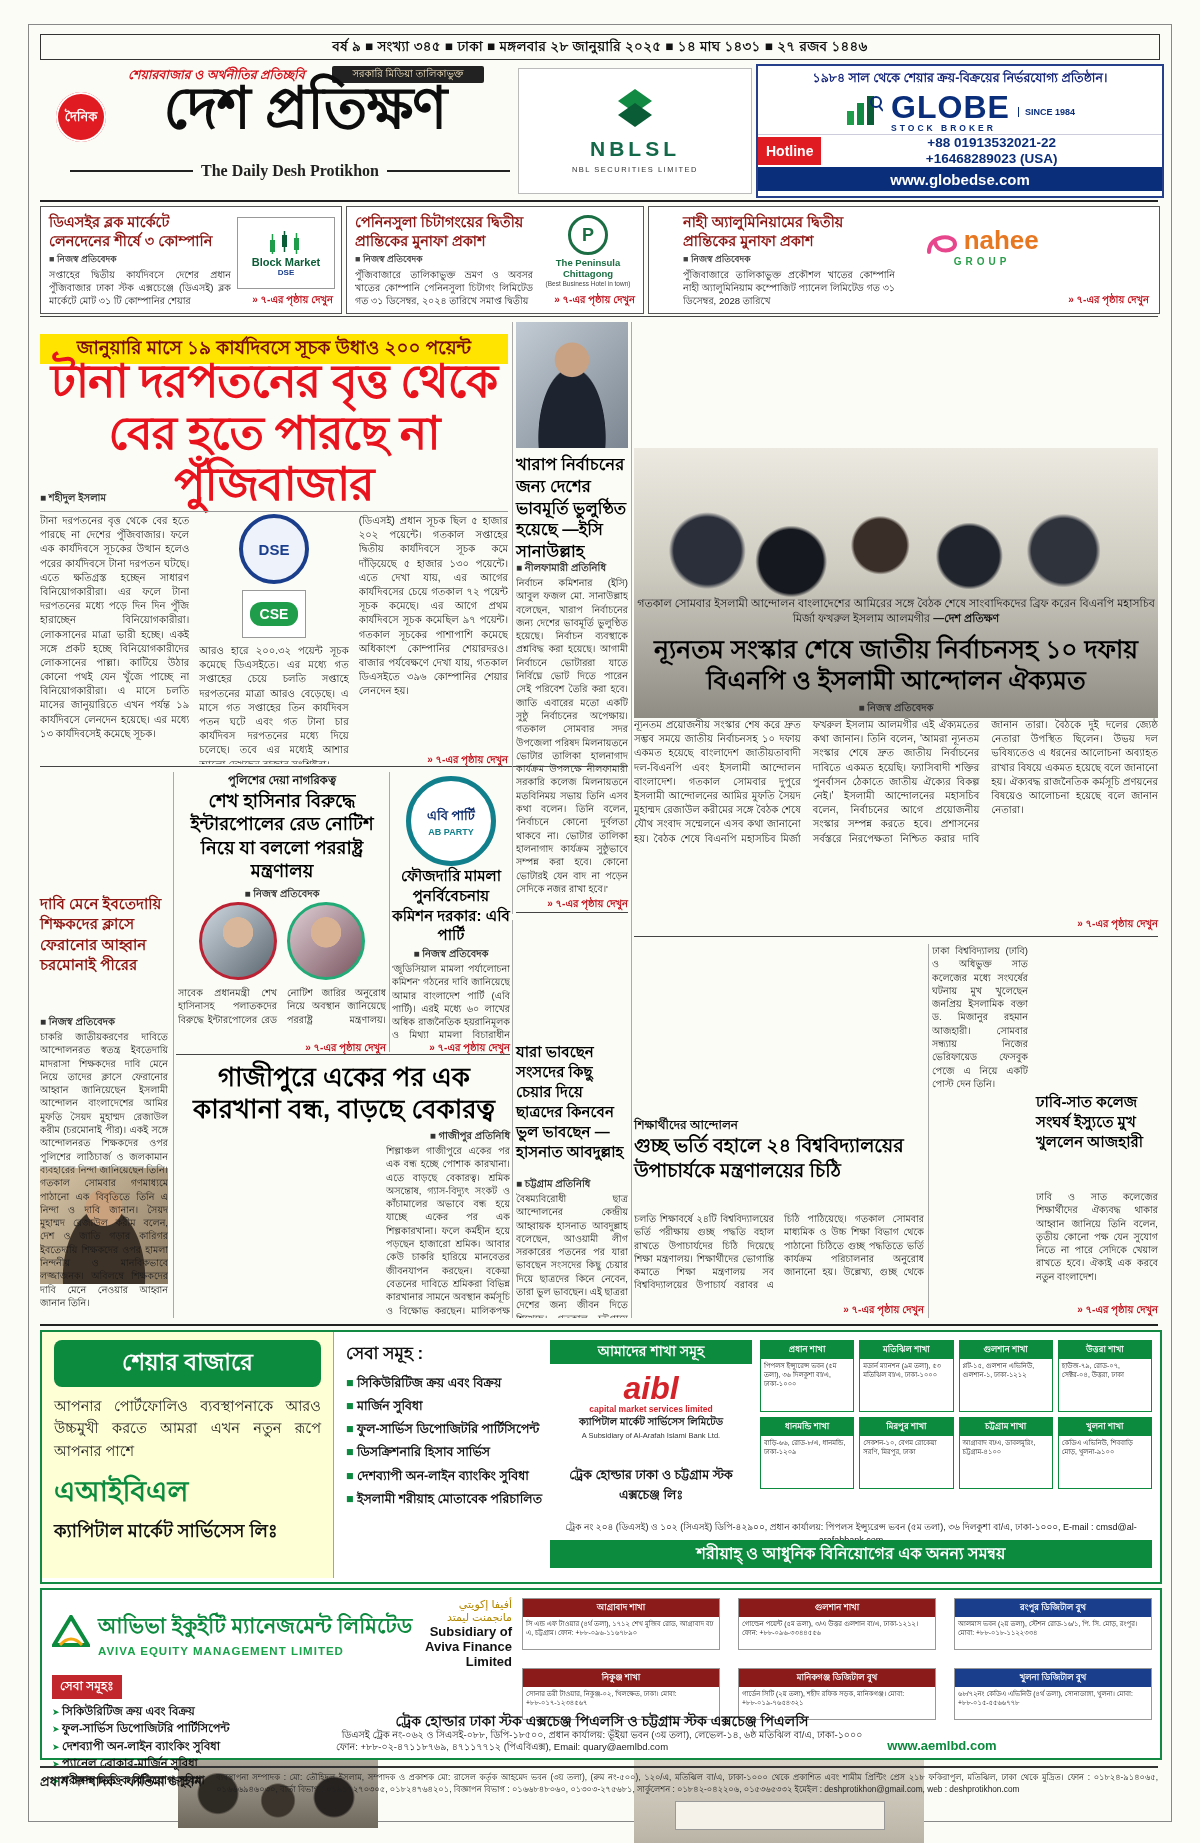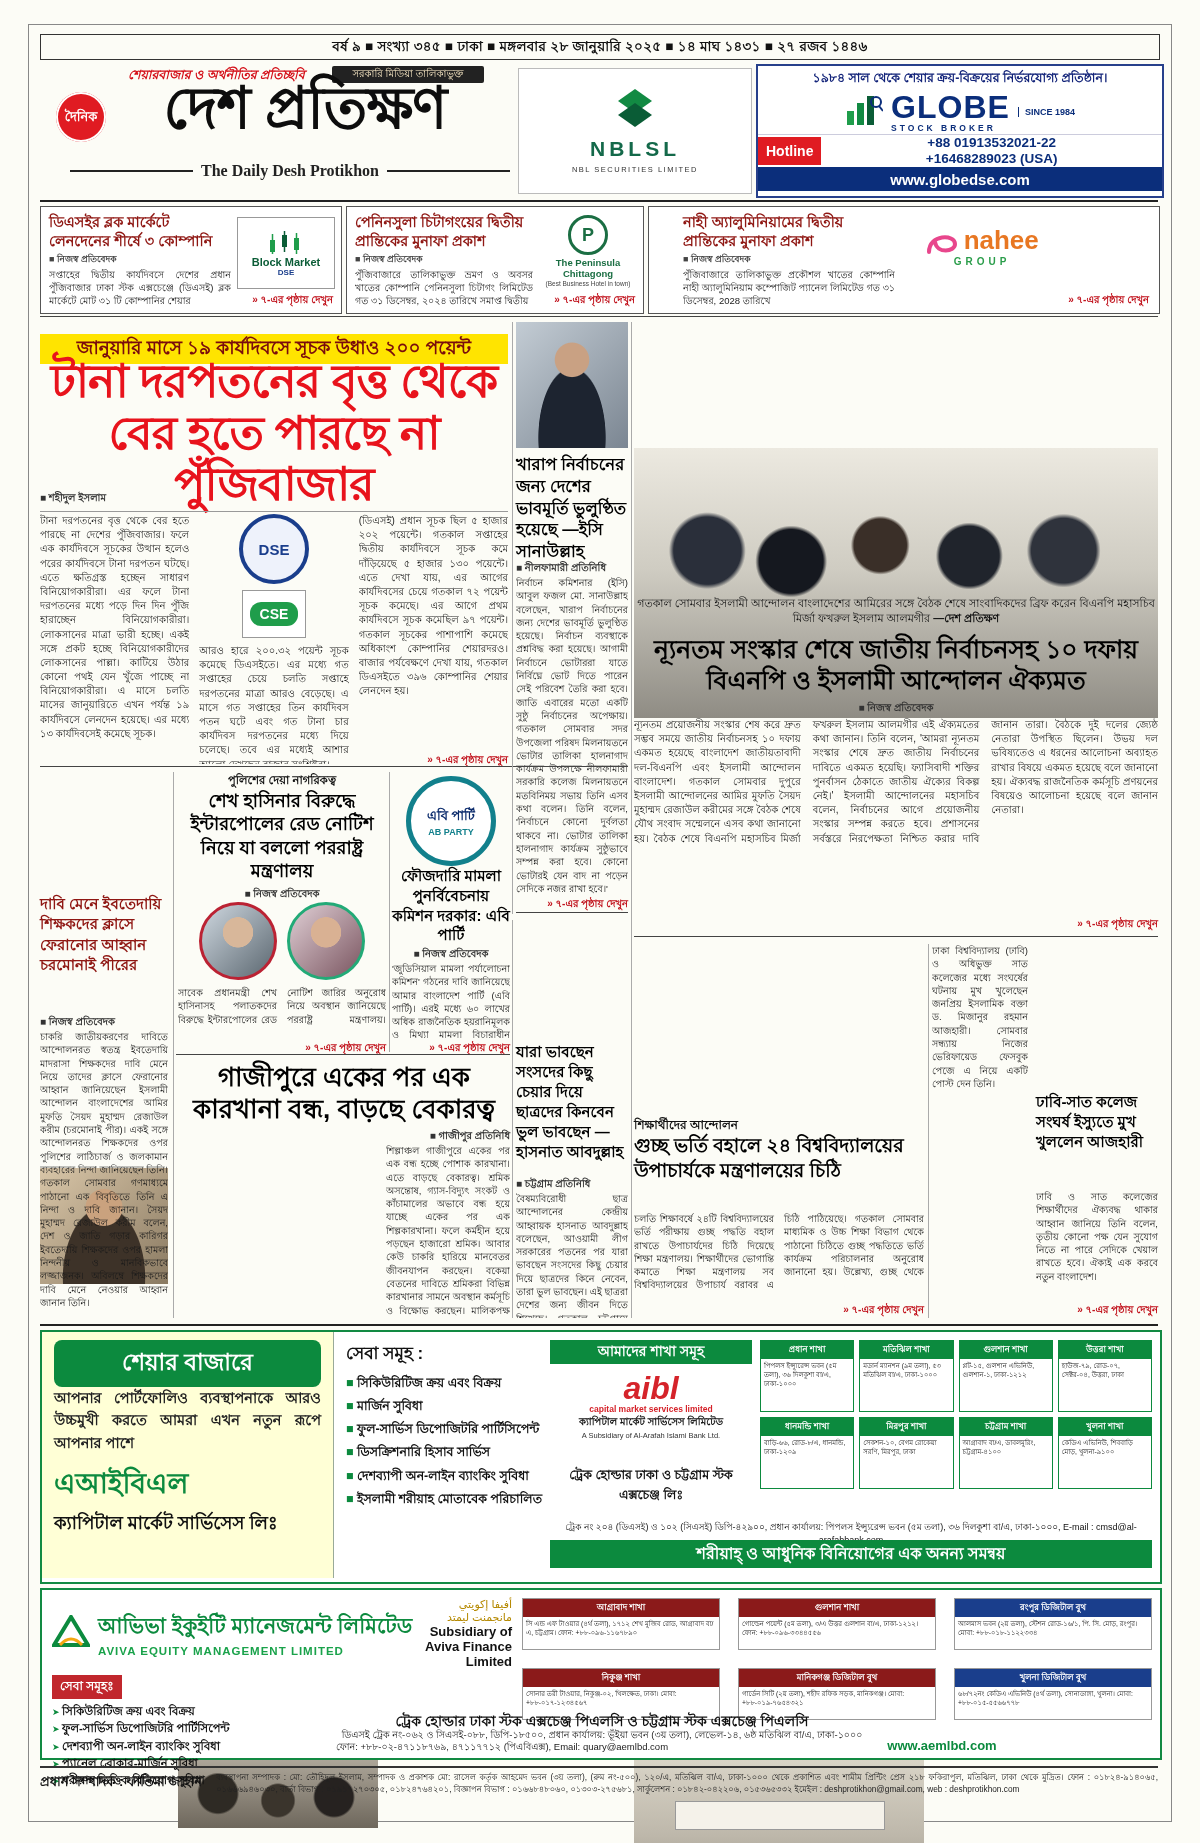--- a/index.html
+++ b/index.html
@@ -72,21 +72,21 @@
 
   
   .h-black{font-weight:800;color:#000;}
   .h-maroon{font-weight:800;color:#8f1713;}
   .caption{font-size:11px;line-height:1.35;color:#111;}
 
   
   .ad-aibl{left:40px;top:1330px;width:1118px;height:250px;border:2px solid #128a43;background:#fff;}
   .aibl-left{position:absolute;left:0;top:0;width:292px;height:246px;background:#ffffd6;border-right:1px solid #9a9;padding:8px 12px;box-sizing:border-box;}
   .aibl-left-header{background:#0c8a3e;color:#fff;font-size:23px;font-weight:900;text-align:center;border-radius:8px;padding:4px 0;}
-  .aibl-left-text{font-size:14.5px;font-weight:bold;line-height:1.55;text-align:justify;color:#222;}
+  .aibl-left-text{font-size:14.5px;font-weight:normal;line-height:1.55;margin-top:8px;text-align:justify;color:#222;}
   .aibl-brand{font-size:28px;font-weight:900;color:#0c8a3e;margin-top:8px;}
   .aibl-brand2{font-size:18px;font-weight:900;color:#111;}
   .aibl-serv-title{font-size:17px;font-weight:900;}
   .aibl-serv li{font-size:12.5px;font-weight:bold;line-height:1.85;list-style:none;}
   .aibl-serv li::before{content:"■ ";color:#0c8a3e;}
   .grn-bar{background:#0c8a3e;color:#fff;font-weight:bold;text-align:center;display:flex;align-items:center;justify-content:center;}
   .branch-box{border:1px solid #0c8a3e;background:#fff;overflow:hidden;}
   .branch-box .bh{background:#0c8a3e;color:#fff;font-size:8.5px;font-weight:bold;text-align:center;padding:2px 1px;}
   .branch-box .bd{font-size:6.8px;line-height:1.35;padding:2px 3px;color:#222;}
   .aibl-logo-red{font-size:32px;font-weight:900;font-style:italic;color:#d5232a;line-height:1;}

